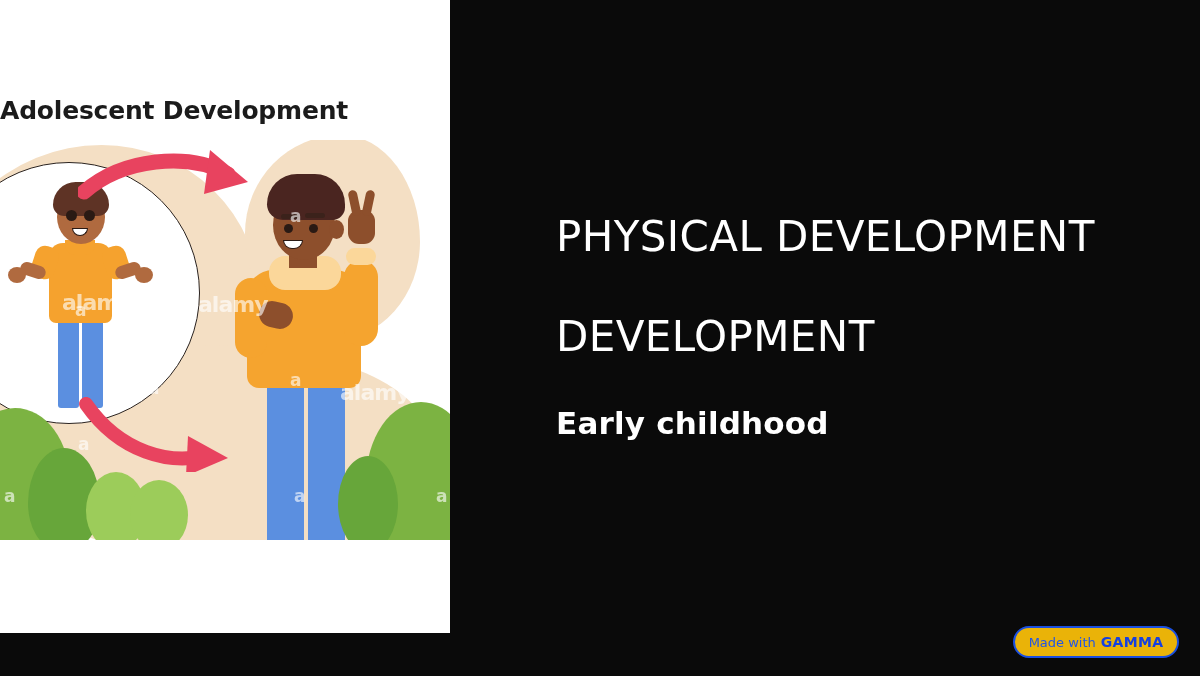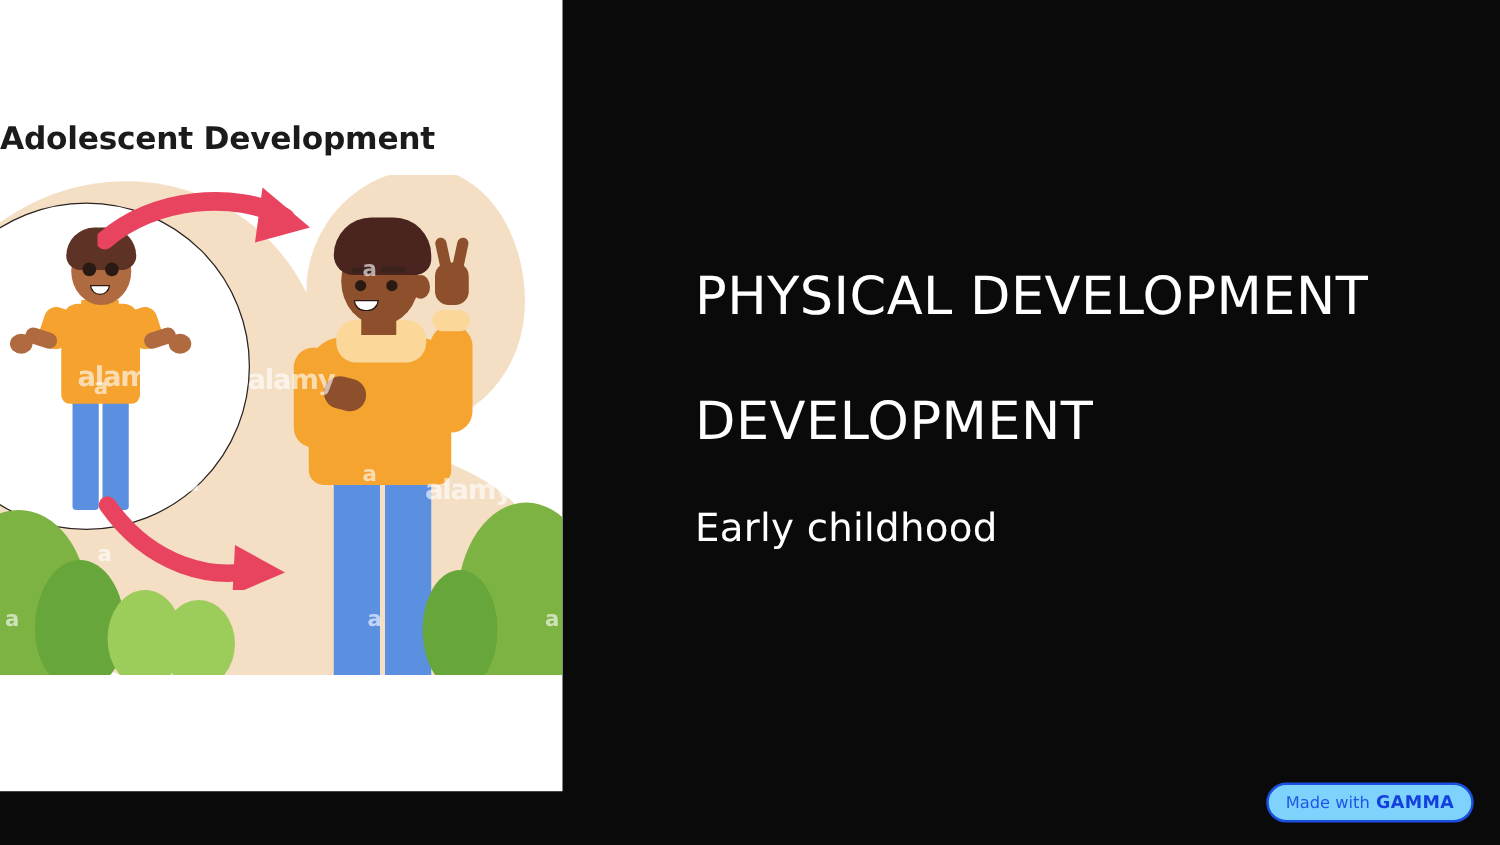--- a/index.html
+++ b/index.html
@@ -132,34 +132,34 @@
     line-height: 50px;
     font-weight: 400;
     letter-spacing: 0.4px;
     font-family: "DejaVu Sans", sans-serif;
   }
   .subhead {
     margin: 42px 0 0 0;
     color: #ffffff;
     font-size: 31px;
     line-height: 38px;
-    font-weight: 400;
+    font-weight: 700;
     letter-spacing: 0.2px;
     font-family: "DejaVu Sans", sans-serif;
   }
 
   
   .gamma-badge {
     position: absolute;
     left: 1013px;
     top: 626px;
     width: 166px;
     height: 32px;
     border-radius: 16px;
-    background: #7dd3fc;
+    background: #eab308;
     border: 2px solid #1a4fe0;
     box-sizing: border-box;
     display: flex;
     align-items: center;
     justify-content: center;
     gap: 5px;
   }
   .gamma-made {
     color: #2156e8;
     font-size: 13px;

